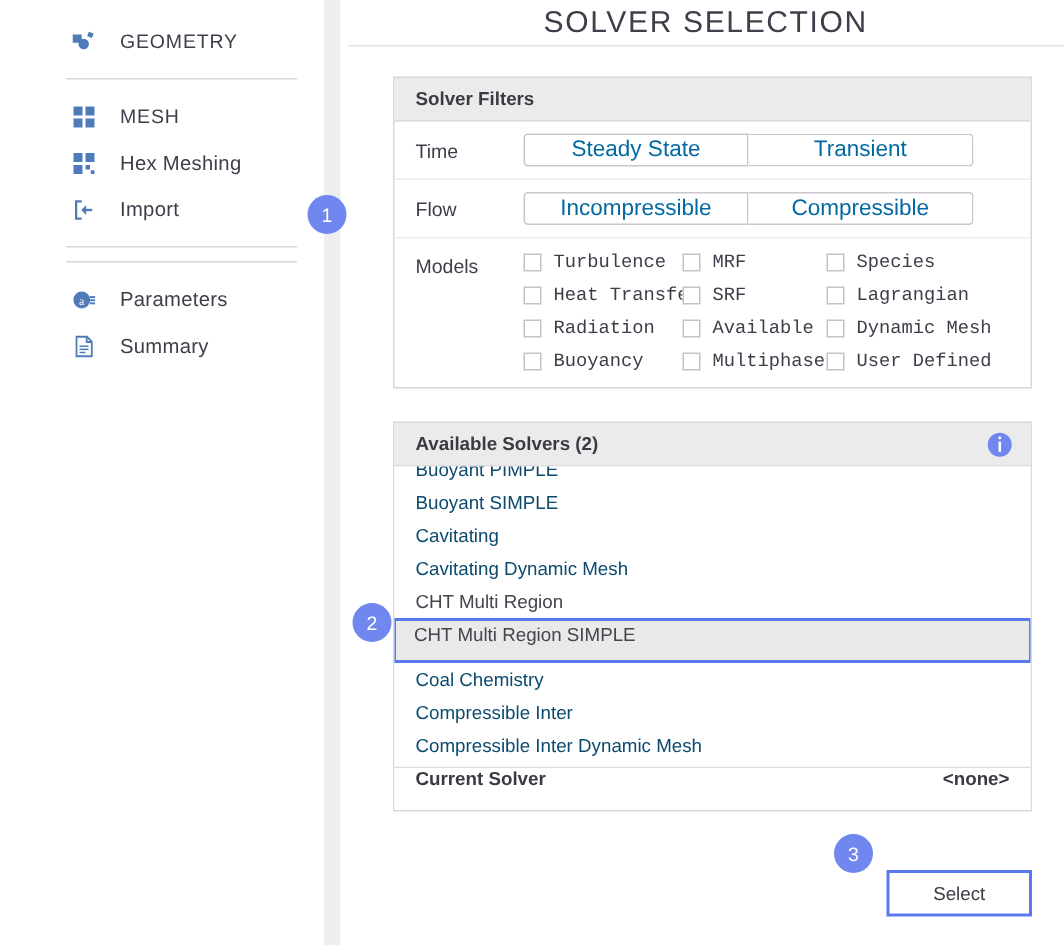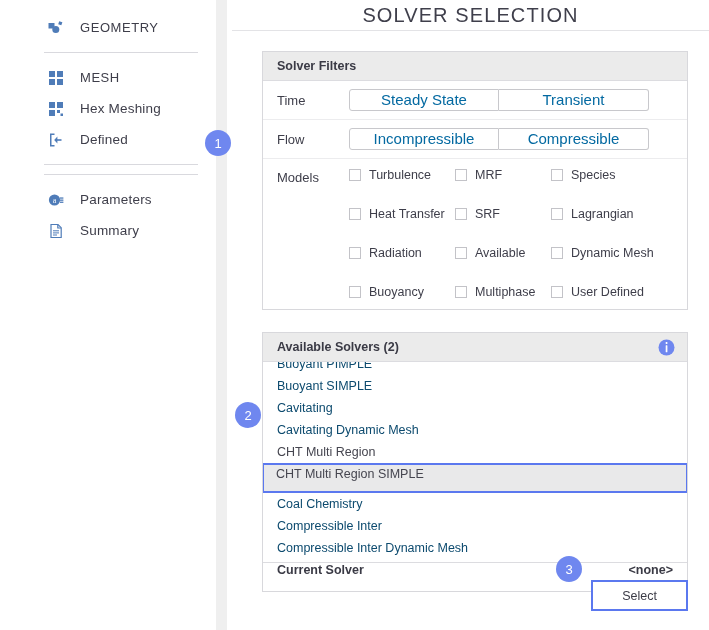--- a/index.html
+++ b/index.html
@@ -162,21 +162,22 @@
     border-left: none;
     border-radius: 0 3px 3px 0;
   }
 
   
   .frow.models { align-items: flex-start; padding-top: 9px; padding-bottom: 10px; }
   .frow.models .flabel { padding-top: 2px; }
   .cbgrid {
     display: grid;
     grid-template-columns: 106px 96px auto;
-    row-gap: 25px;
+    row-gap: 8px;
+    font-family: Liberation Mono, monospace;
   }
   .cbitem {
     display: flex;
     align-items: center;
     font-size: 12.5px;
     color: #3e3e4a;
     cursor: pointer;
     white-space: nowrap;
   }
   .cbbox {
@@ -317,21 +318,21 @@
     </div>
 
     <div class="nav-item">
       <span class="ico">
         <svg width="16" height="16" viewBox="0 0 16 16">
           <path d="M2 1.5 H6.5 V3 H3.5 V13 H6.5 V14.5 H2 Z" fill="#4f7cb8"></path>
           <rect x="7" y="7.2" width="6.5" height="1.6" fill="#4f7cb8"></rect>
           <path d="M9.4 4.6 L6.2 8 L9.4 11.4 Z" fill="#4f7cb8"></path>
         </svg>
       </span>
-      <span class="nav-label">Defined</span>
+      <span class="nav-label">Import</span>
     </div>
 
     <div class="nav-sep"></div>
 
 
     <div class="nav-sep"></div>
 
     <div class="nav-item">
       <span class="ico">
         <svg width="16" height="16" viewBox="0 0 16 16">

